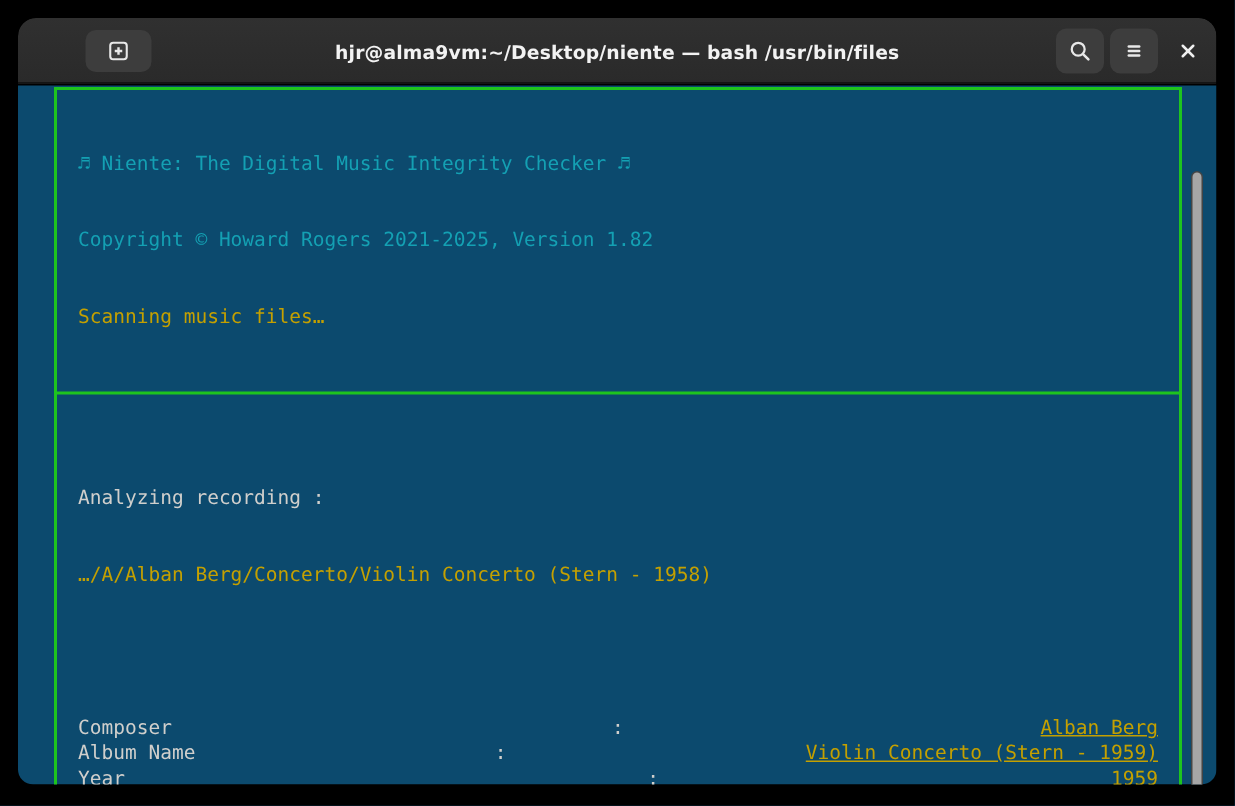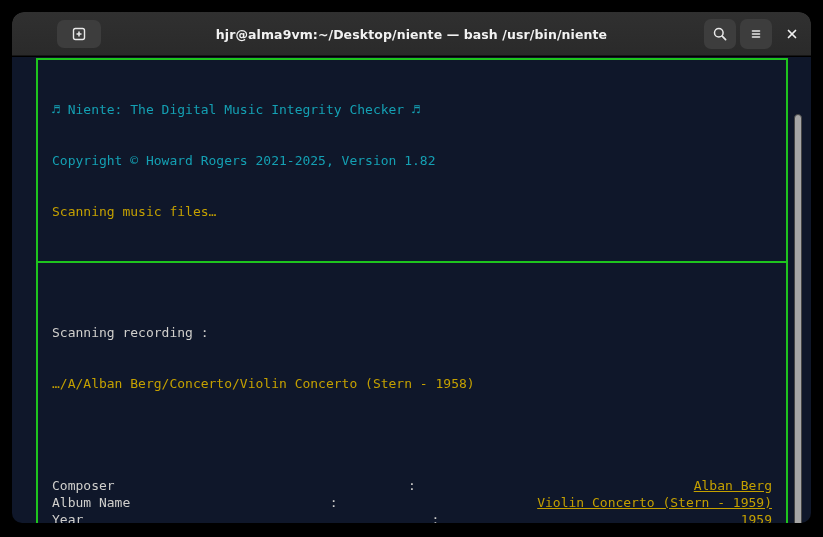--- a/index.html
+++ b/index.html
@@ -32,21 +32,21 @@
   }
   .tb-btn svg { display: block; }
   .btn-newtab { left: 45px; top: 8px; width: 44px; height: 28px; }
   .btn-search { left: 692px; }
   .btn-menu   { left: 728px; }
   .btn-close  { left: 764px; background: transparent; }
 
   
   .terminal {
     position: absolute; left: 0; top: 45px; right: 0; bottom: 0;
-    background: #0f172a;
+    background: #0c4a6e;
     font-family: "DejaVu Sans Mono", "Liberation Mono", monospace;
     font-size: 13px; line-height: 17px;
   }
   .frame {
     position: absolute; left: 24px; top: 1px; width: 752px;
     border: 2px solid var(--green);
   }
   .section-header {
     padding: 7px 14px 7px 14px;
     border-bottom: 2px solid var(--green);
@@ -85,21 +85,21 @@
     <div class="tb-btn btn-newtab">
       <span>
         <svg width="16" height="16" viewBox="0 0 16 16">
           <rect x="2.5" y="2.5" width="11" height="11" rx="2" fill="none" stroke="#e8e8e8" stroke-width="1.4"></rect>
           <line x1="8" y1="5.5" x2="8" y2="10.5" stroke="#e8e8e8" stroke-width="1.6"></line>
           <line x1="5.5" y1="8" x2="10.5" y2="8" stroke="#e8e8e8" stroke-width="1.6"></line>
         </svg>
       </span>
     </div>
 
-    <div class="title">hjr@alma9vm:~/Desktop/niente — bash /usr/bin/niente</div>
+    <div class="title">hjr@alma9vm:~/Desktop/niente — bash /usr/bin/files</div>
 
     <div class="tb-btn btn-search">
       <span>
         <svg width="16" height="16" viewBox="0 0 16 16">
           <circle cx="6.8" cy="6.8" r="4.3" fill="none" stroke="#e8e8e8" stroke-width="1.5"></circle>
           <line x1="10.2" y1="10.2" x2="13.6" y2="13.6" stroke="#e8e8e8" stroke-width="1.7" stroke-linecap="round"></line>
         </svg>
       </span>
     </div>
 
@@ -126,21 +126,21 @@
   <div class="terminal">
     <div class="frame">
 
       <div class="section-header">
         <div class="c-cyan">♬ Niente: The Digital Music Integrity Checker ♬</div>
         <div class="c-cyan">Copyright © Howard Rogers 2021-2025, Version 1.82</div>
         <div class="c-yellow">Scanning music files…</div>
       </div>
 
       <div class="section-main">
-        <div class="c-fg">Scanning recording :</div>
+        <div class="c-fg">Analyzing recording :</div>
         <div class="c-yellow">…/A/Alban Berg/Concerto/Violin Concerto (Stern - 1958)</div>
         <div class="blank-line"></div>
         <div><div class="field-row"><span class="flabel">Composer</span><span class="fcolon">:</span><span class="fvalue">Alban Berg</span></div><div class="field-row"><span class="flabel">Album Name</span><span class="fcolon">:</span><span class="fvalue">Violin Concerto (Stern - 1959)</span></div><div class="field-row"><span class="flabel">Year</span><span class="fcolon">:</span><span class="fvalue">1959</span></div></div>
       </div>
 
     </div>
 
     <div class="scrollbar-thumb"></div>
   </div>
 

